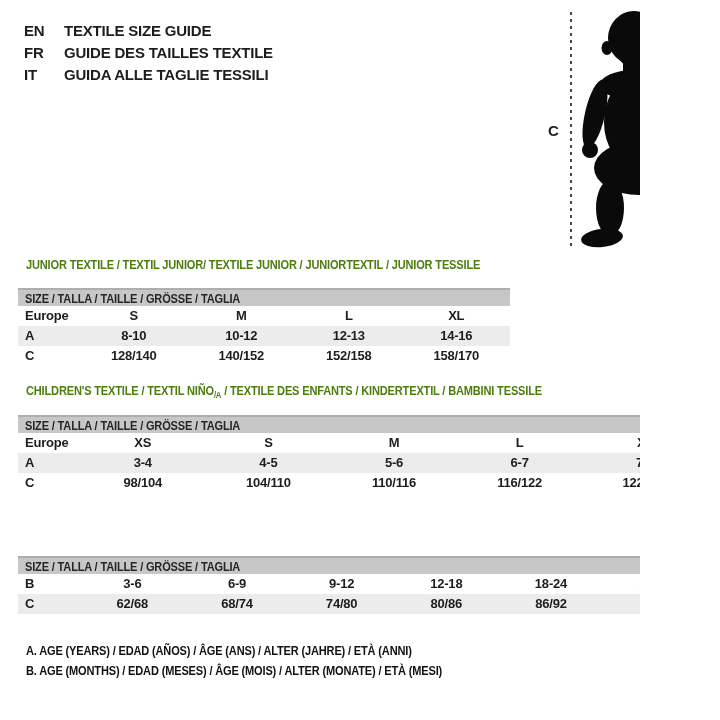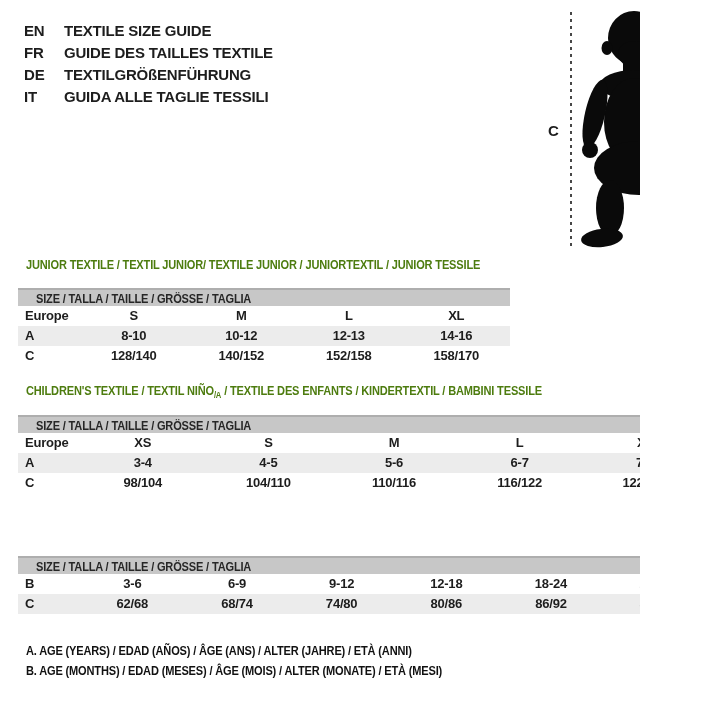--- a/index.html
+++ b/index.html
@@ -56,21 +56,21 @@
     font-size: 13px; font-weight: bold; text-align: center;
     height: 20px; line-height: 20px;
     letter-spacing: -0.2px; color: #1d1d1d;
     overflow: hidden; white-space: nowrap;
   }
   td.rowlabel { text-align: left; padding-left: 7px; }
   tr.hdr td {
     background: #c7c7c7;
     border-top: 2px solid #aeaeae;
     height: 17px; line-height: 15px;
-    text-align: left; padding-left: 18px;
+    text-align: left; padding-left: 7px;
     color: #262626;
   }
   tr.alt td { background: #ececec; }
   .tbl-junior   { top: 288px; width: 492px; }
   .tbl-children { top: 415px; width: 690px; }
   .tbl-babies   { top: 556px; width: 690px; }
 
   
   .legend { position: absolute; left: 26px; top: 641px; }
   .legend-line { font-size: 13px; line-height: 20px; color: #111; }
@@ -81,24 +81,20 @@
 <div class="page">
 
   <div class="lang-list">
     <div class="lang-row">
       <span class="lang-code">EN</span>
       <span class="lang-label">TEXTILE SIZE GUIDE</span>
     </div>
     <div class="lang-row">
       <span class="lang-code">FR</span>
       <span class="lang-label">GUIDE DES TAILLES TEXTILE</span>
-    </div>
-    <div class="lang-row">
-      <span class="lang-code">DE</span>
-      <span class="lang-label">TEXTILGRÖßENFÜHRUNG</span>
     </div>
     <div class="lang-row">
       <span class="lang-code">IT</span>
       <span class="lang-label">GUIDA ALLE TAGLIE TESSILI</span>
     </div>
   </div>
 
   <div class="figure">
     <div class="height-line"></div>
     <div class="height-label">C</div>

